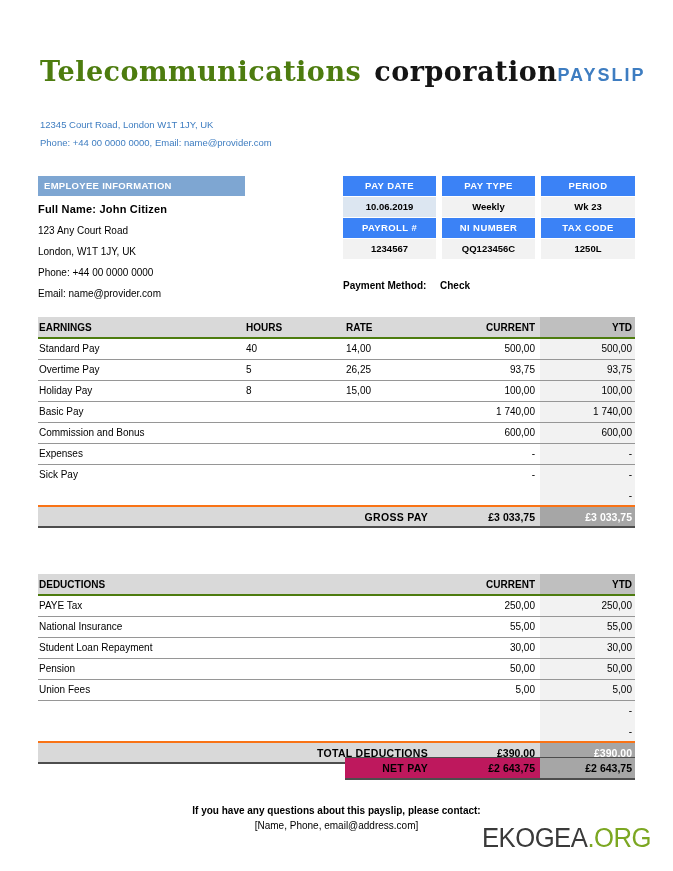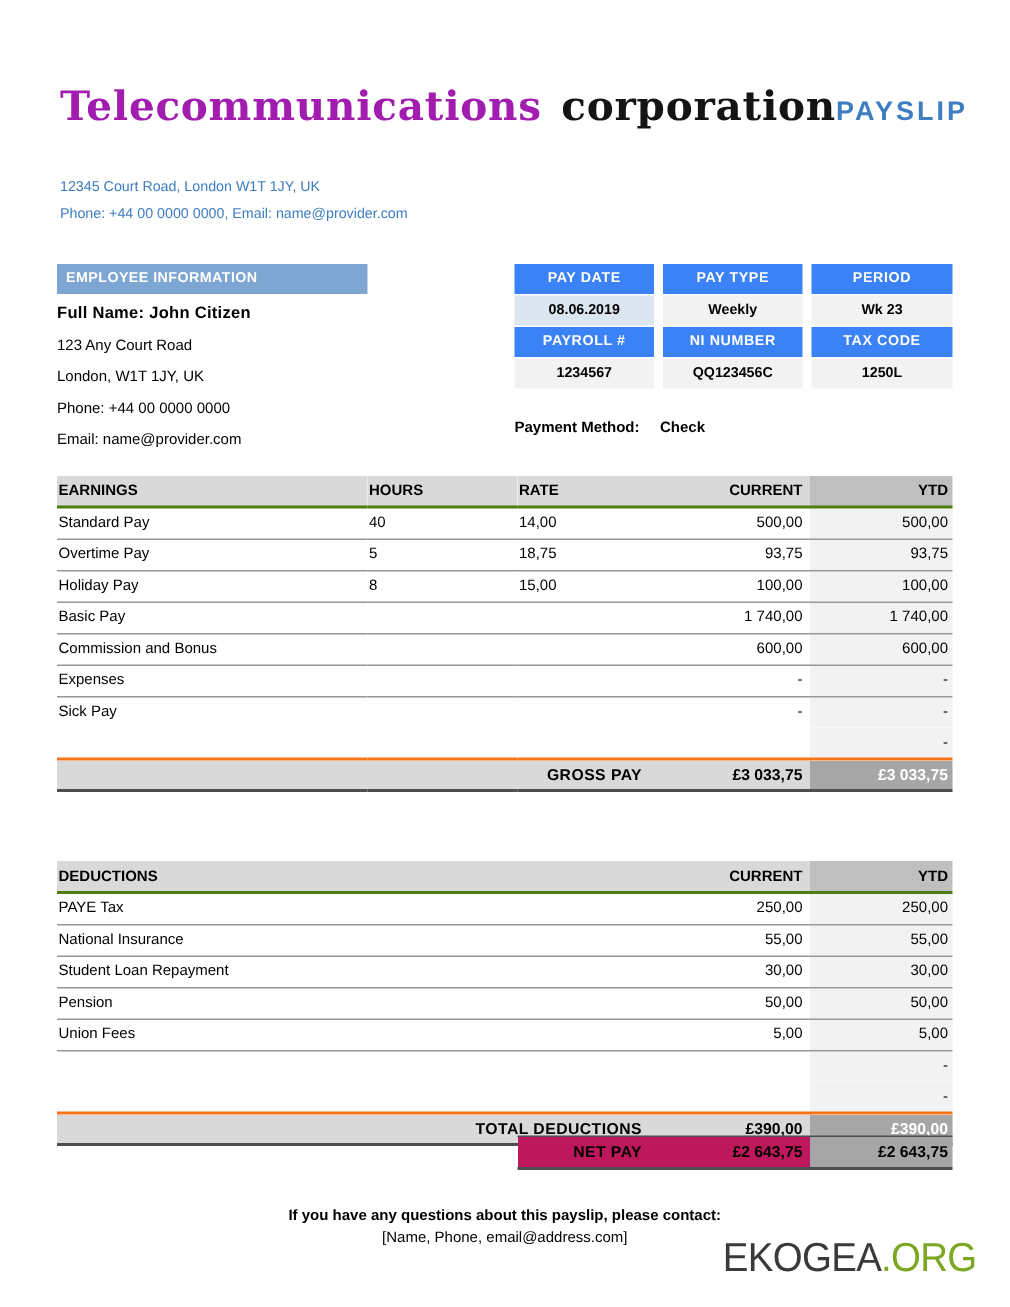--- a/index.html
+++ b/index.html
@@ -7,21 +7,21 @@
   .page {
     position:relative; width:673px; height:871px; background:#ffffff;
     font-family:"Liberation Sans", sans-serif; color:#000; overflow:hidden;
     margin:0 auto;
   }
 
   
   .title-row { position:absolute; left:40px; top:56px; right:40px; display:flex; align-items:baseline; }
   .company-primary {
     font-family:"DejaVu Serif", serif; font-weight:bold; font-size:27px;
-    color:#a21caf; letter-spacing:.5px; white-space:nowrap;
+    color:#4d7c0f; letter-spacing:.5px; white-space:nowrap;
   }
   .company-secondary {
     font-family:"DejaVu Serif", serif; font-weight:bold; font-size:27px;
     color:#141414; letter-spacing:.5px; margin-left:13px; white-space:nowrap;
   }
   .payslip-title {
     margin-left:auto; font-size:18px; font-weight:bold; color:#3E7DC1; letter-spacing:2px;
   }
   .company-address { position:absolute; left:40px; top:116px; font-size:9.5px; line-height:18px; color:#3E7DC1; }
 
@@ -105,21 +105,21 @@
     <div class="emp-line">123 Any Court Road</div>
     <div class="emp-line">London, W1T 1JY, UK</div>
     <div class="emp-line">Phone: +44 00 0000 0000</div>
     <div class="emp-line">Email: name@provider.com</div>
   </div>
 
   <div class="paygrid">
     <div class="pg-h">PAY DATE</div>
     <div class="pg-h">PAY TYPE</div>
     <div class="pg-h">PERIOD</div>
-    <div class="pg-v hl">08.06.2019</div>
+    <div class="pg-v hl">10.06.2019</div>
     <div class="pg-v">Weekly</div>
     <div class="pg-v">Wk 23</div>
     <div class="pg-h">PAYROLL #</div>
     <div class="pg-h">NI NUMBER</div>
     <div class="pg-h">TAX CODE</div>
     <div class="pg-v">1234567</div>
     <div class="pg-v">QQ123456C</div>
     <div class="pg-v">1250L</div>
   </div>
 
@@ -147,21 +147,21 @@
     <tr class="r">
       <td class="cl">Standard Pay</td>
       <td class="cl">40</td>
       <td class="cl">14,00</td>
       <td class="num">500,00</td>
       <td class="ytd">500,00</td>
     </tr>
     <tr class="r">
       <td class="cl">Overtime Pay</td>
       <td class="cl">5</td>
-      <td class="cl">18,75</td>
+      <td class="cl">26,25</td>
       <td class="num">93,75</td>
       <td class="ytd">93,75</td>
     </tr>
     <tr class="r">
       <td class="cl">Holiday Pay</td>
       <td class="cl">8</td>
       <td class="cl">15,00</td>
       <td class="num">100,00</td>
       <td class="ytd">100,00</td>
     </tr>

